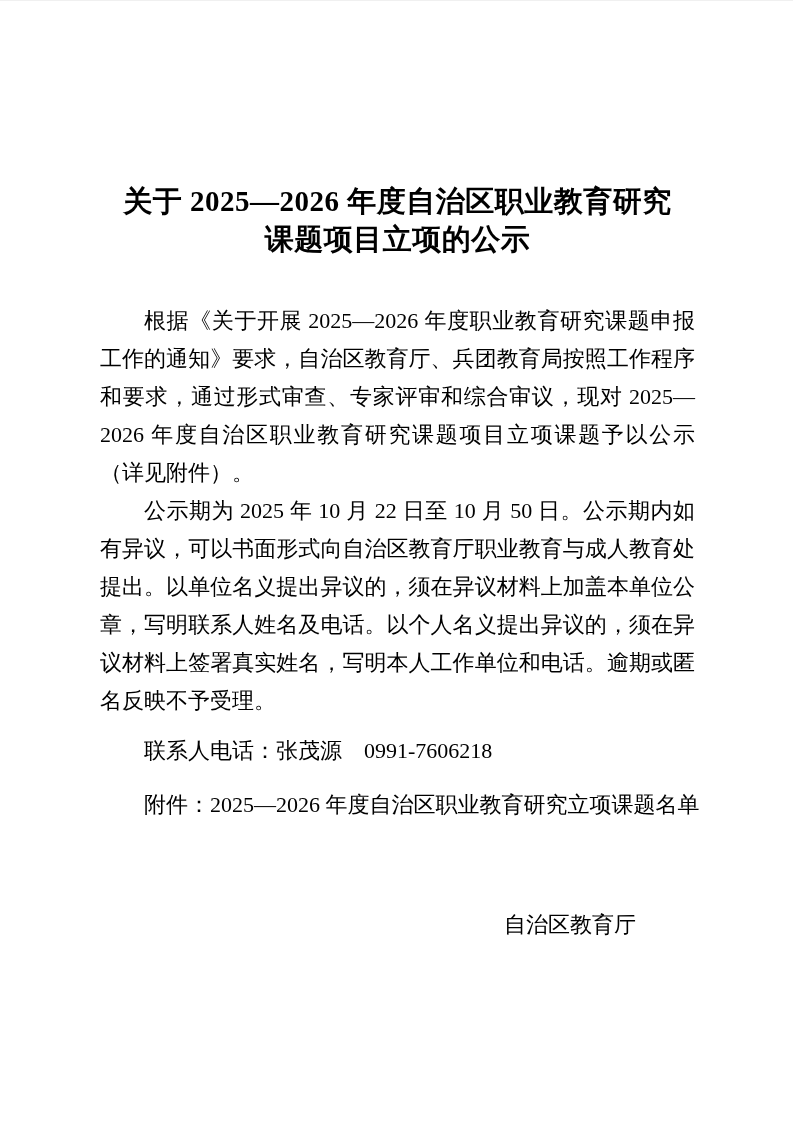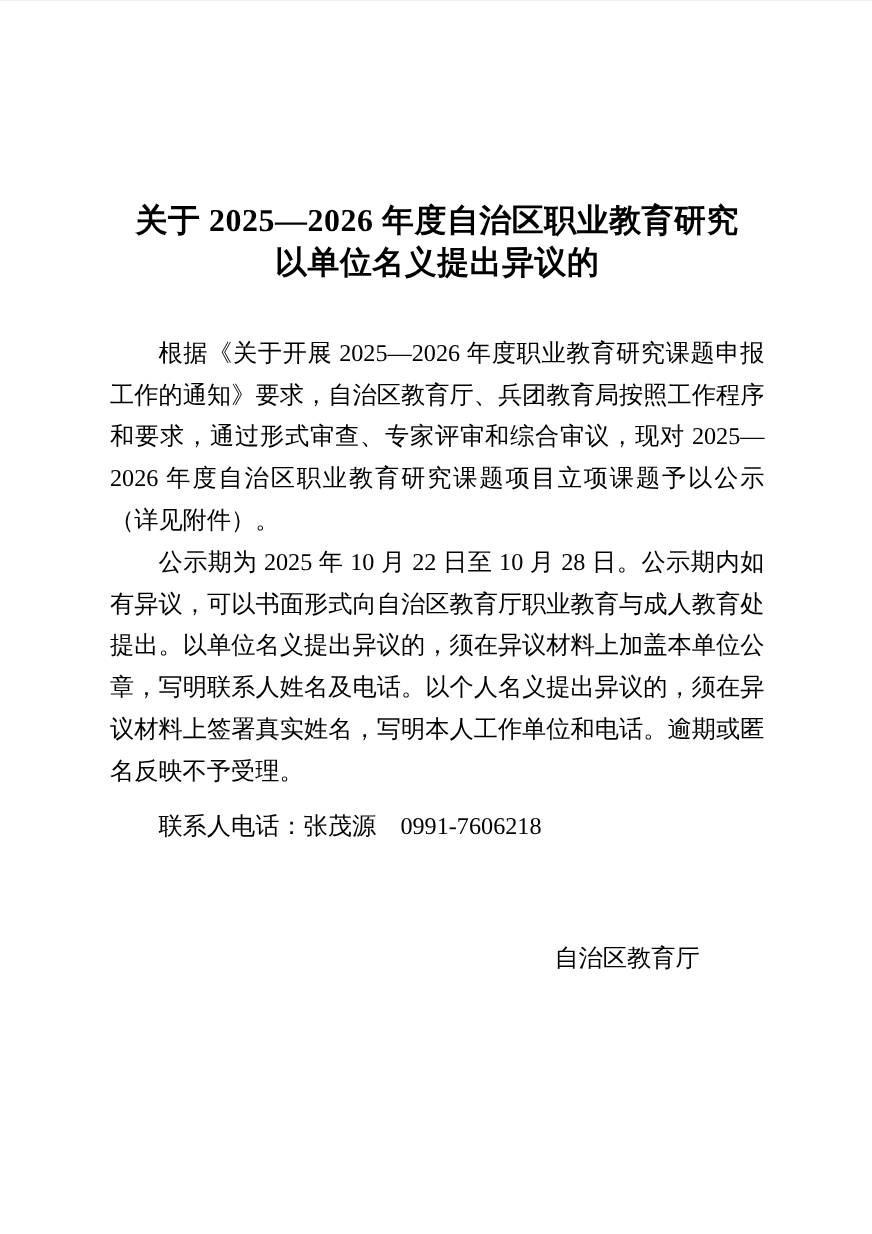--- a/index.html
+++ b/index.html
@@ -62,26 +62,27 @@
     margin-top: 21px;
   }
 </style>
 </head>
 <body>
 
 <div class="page">
 
   <h1 class="doc-title">
     <span class="title-line">关于 2025—2026 年度自治区职业教育研究</span>
-    <span class="title-line">以单位名义提出异议的</span>
+    <span class="title-line">课题项目立项的公示</span>
   </h1>
 
   <div class="doc-body">
     <p>根据《关于开展 2025—2026 年度职业教育研究课题申报工作的通知》要求，自治区教育厅、兵团教育局按照工作程序和要求，通过形式审查、专家评审和综合审议，现对 2025—2026 年度自治区职业教育研究课题项目立项课题予以公示（详见附件）。</p>
-    <p>公示期为 2025 年 10 月 22 日至 10 月 28 日。公示期内如有异议，可以书面形式向自治区教育厅职业教育与成人教育处提出。以单位名义提出异议的，须在异议材料上加盖本单位公章，写明联系人姓名及电话。以个人名义提出异议的，须在异议材料上签署真实姓名，写明本人工作单位和电话。逾期或匿名反映不予受理。</p>
+    <p>公示期为 2025 年 10 月 22 日至 10 月 50 日。公示期内如有异议，可以书面形式向自治区教育厅职业教育与成人教育处提出。以单位名义提出异议的，须在异议材料上加盖本单位公章，写明联系人姓名及电话。以个人名义提出异议的，须在异议材料上签署真实姓名，写明本人工作单位和电话。逾期或匿名反映不予受理。</p>
     <p class="contact-line">联系人电话：张茂源　0991-7606218</p>
+    <p class="attachment-line">附件：2025—2026 年度自治区职业教育研究立项课题名单</p>
   </div>
 
   <div class="signature-block">
     <div>自治区教育厅</div>
   </div>
 
 </div>
 
 </body></html>

